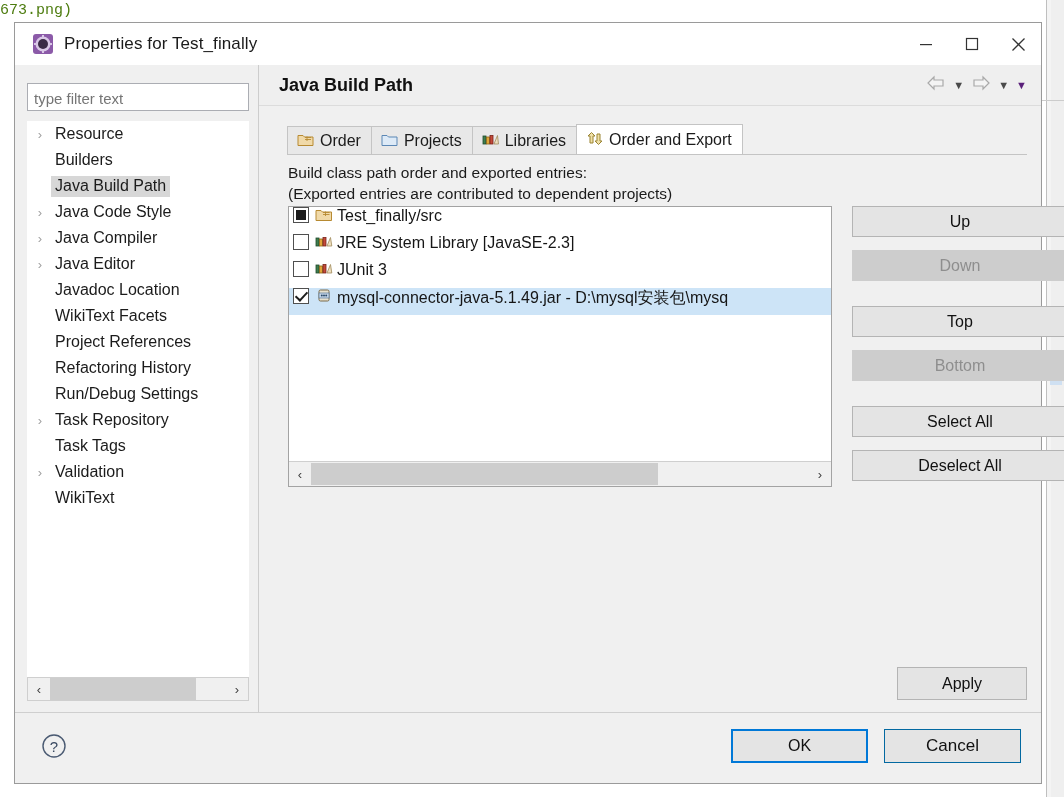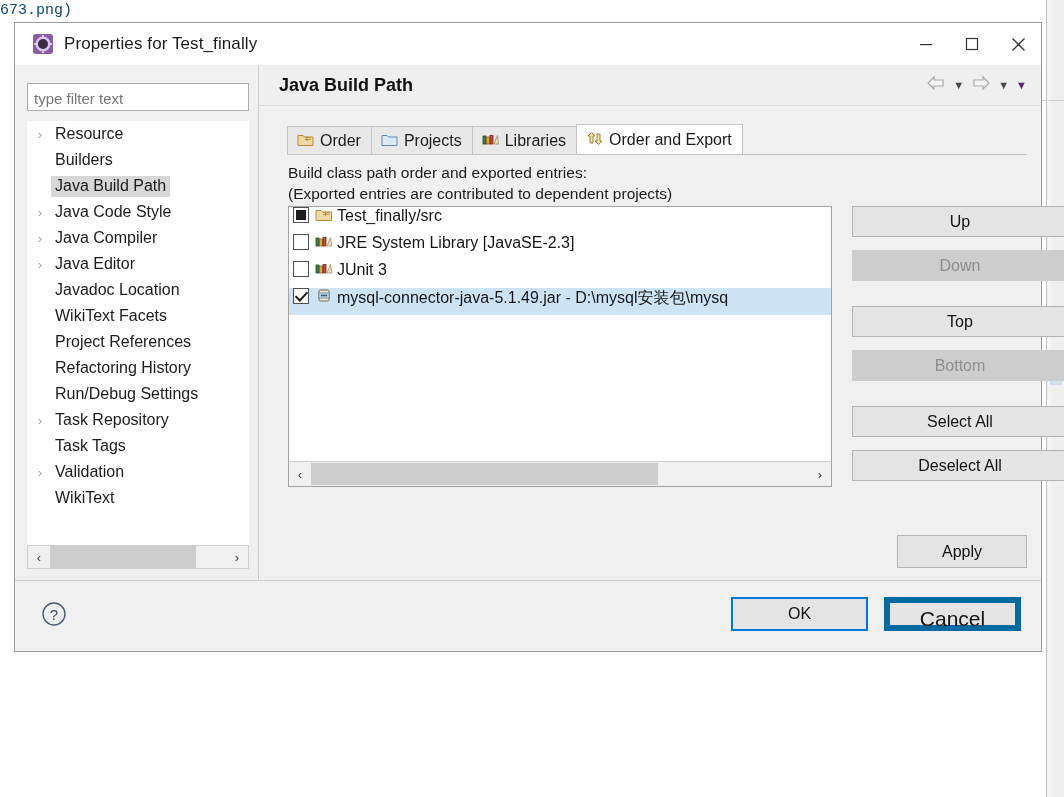--- a/index.html
+++ b/index.html
@@ -8,21 +8,21 @@
     background: #ffffff;
     font-family: "Liberation Sans", sans-serif;
     overflow: hidden;
   }
   #root { position: relative; width: 1064px; height: 797px; background: #ffffff; }
 
   
   .bg-text {
     position: absolute; left: 0; top: 2px;
     font-family: "Liberation Mono", monospace;
-    font-size: 15px; color: #0c4a6e; white-space: pre;
+    font-size: 15px; color: #4d7c0f; white-space: pre;
   }
   .bg-right-strip {
     position: absolute; left: 1046px; top: 0; width: 18px; height: 797px;
     background: #f4f4f4; border-left: 1px solid #bfbfbf;
   }
   .bg-right-strip .inner {
     position: absolute; left: 4px; top: 0; width: 13px; height: 797px;
     background: #efefef;
   }
   .bg-marker {
@@ -35,21 +35,21 @@
     background: #cfe0f2;
   }
   .bg-line {
     position: absolute; left: 1040px; top: 100px; width: 24px; height: 1px;
     background: #cccccc;
   }
 
   
   .dialog {
     position: absolute; left: 14px; top: 22px;
-    width: 1028px; height: 630px;
+    width: 1028px; height: 762px;
     background: #f0f0f0;
     border: 1px solid #9a9a9a;
     box-sizing: border-box;
   }
 
   
   .titlebar {
     position: relative; height: 42px; background: #ffffff;
     display: flex; align-items: center;
   }
@@ -224,22 +224,22 @@
   .footer-buttons {
     position: absolute; right: 20px; top: 16px; display: flex; gap: 16px;
   }
   .btn-ok {
     width: 137px; height: 34px; box-sizing: border-box;
     background: #e4e4e4; border: 2px solid #0078d7;
     font-size: 16px; color: #111; text-align: center; line-height: 30px;
   }
   .btn-cancel {
     width: 137px; height: 34px; box-sizing: border-box;
-    background: #e4e4e4; border: 6px solid #0369a1;
-    font-size: 21px; color: #111; text-align: center; line-height: 32px;
+    background: #e4e4e4; border: 1px solid #0369a1;
+    font-size: 17px; color: #111; text-align: center; line-height: 32px;
   }
 </style>
 </head>
 <body>
 
 <div id="root">
 
   <div class="bg-text">673.png)</div>
   <div class="bg-right-strip">
       <div class="inner"></div>

